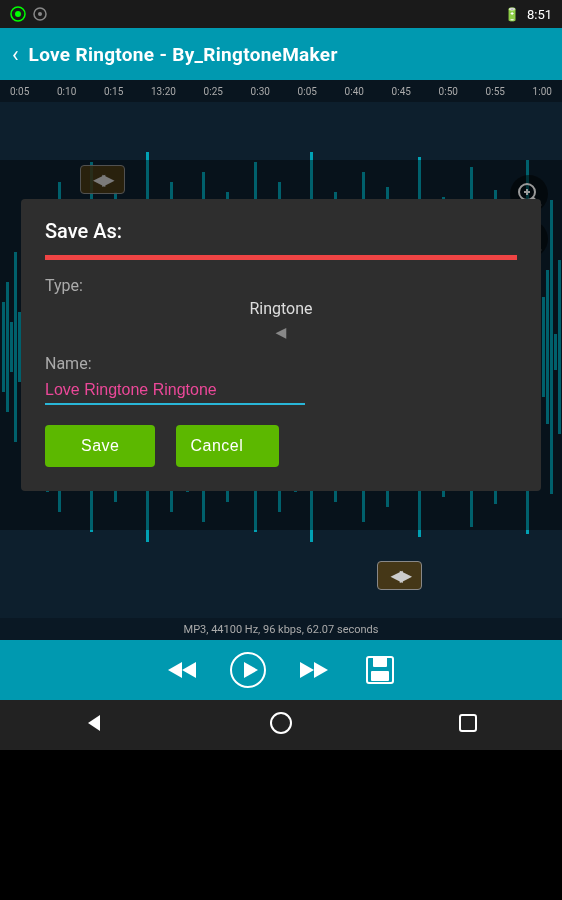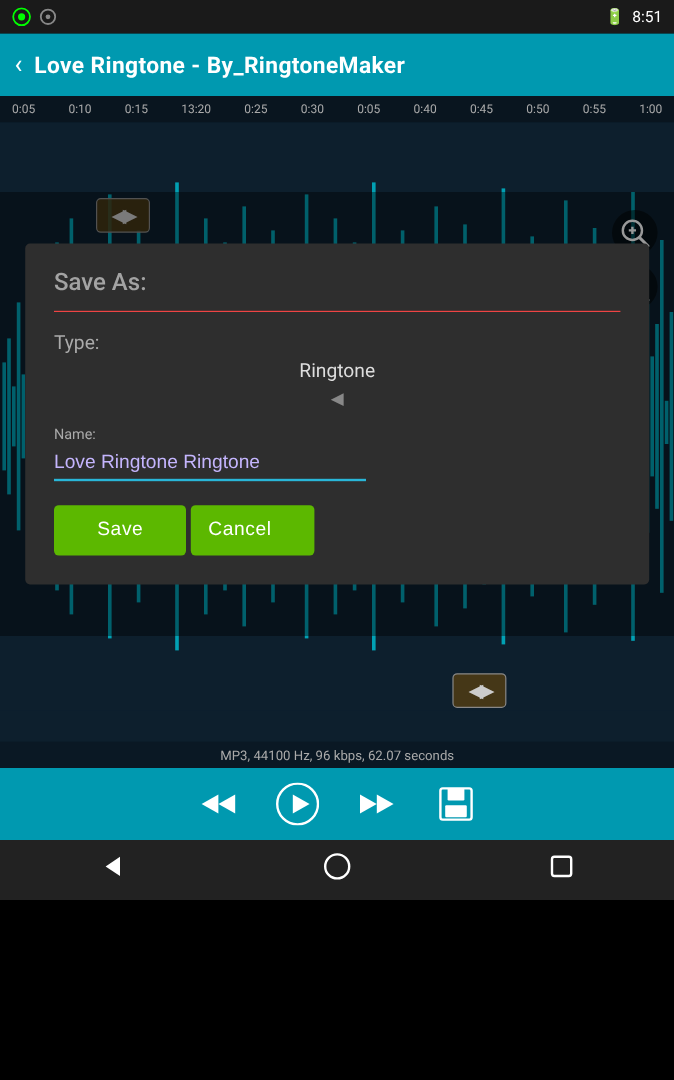--- a/index.html
+++ b/index.html
@@ -219,25 +219,25 @@
     .dialog {
       width: 520px;
       background: #2e2e2e;
       border-radius: 4px;
       padding: 20px 24px 24px 24px;
       position: relative;
     }
 
     .dialog-title {
       font-size: 20px;
-      color: #a3a3a3;
+      color: #ffffff;
       font-weight: 500;
       margin-bottom: 16px;
       padding-bottom: 12px;
-      border-bottom: 1px solid #ef4444;
+      border-bottom: 5px solid #ef4444;
     }
 
     .dialog-field {
       margin-bottom: 14px;
     }
 
     .field-label {
       font-size: 16px;
       color: #aaa;
       margin-bottom: 4px;
@@ -255,39 +255,39 @@
     .dropdown-arrow {
       color: #888;
       font-size: 14px;
     }
 
     .name-input-container {
       margin-bottom: 20px;
     }
 
     .name-label {
-      font-size: 12px;
+      font-size: 16px;
       color: #aaa;
       margin-bottom: 4px;
     }
 
     .name-input {
       background: transparent;
       border: none;
       border-bottom: 2px solid #29b6d8;
-      color: #c4b5fd;
+      color: #ec4899;
       font-size: 16px;
       width: 260px;
       padding: 4px 0;
       outline: none;
     }
 
     .dialog-buttons {
       display: flex;
-      gap: 4px;
+      gap: 21px;
       margin-top: 10px;
     }
 
     .btn-save, .btn-cancel {
       border: none;
       border-radius: 4px;
       padding: 12px 36px;
       font-size: 16px;
       font-weight: 500;
       cursor: pointer;

